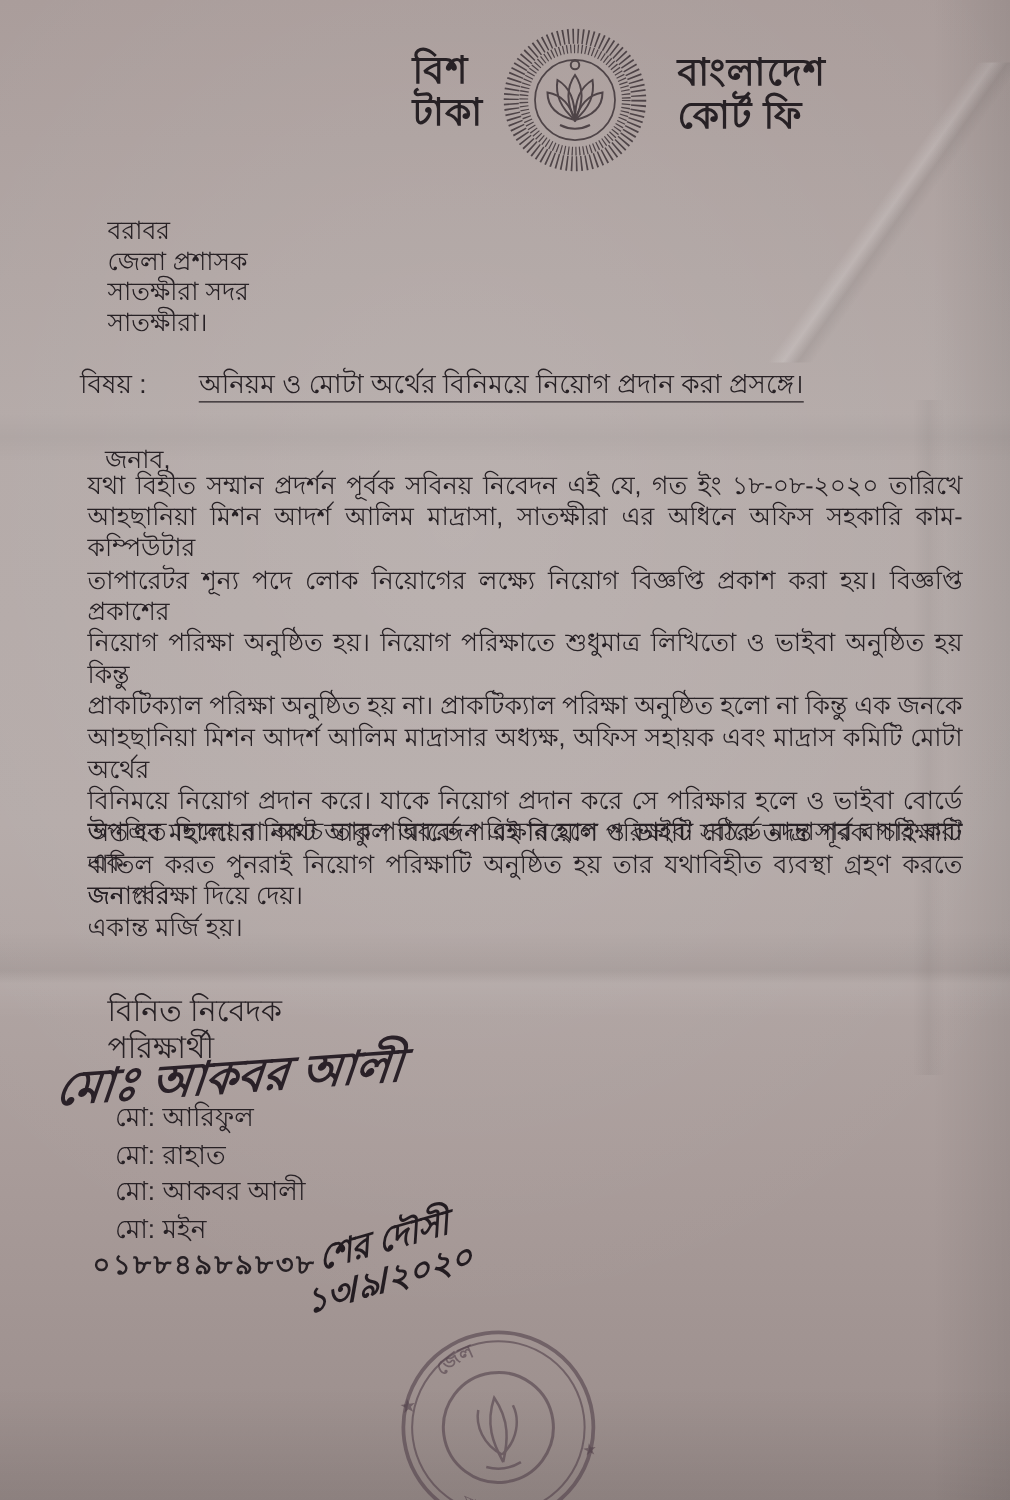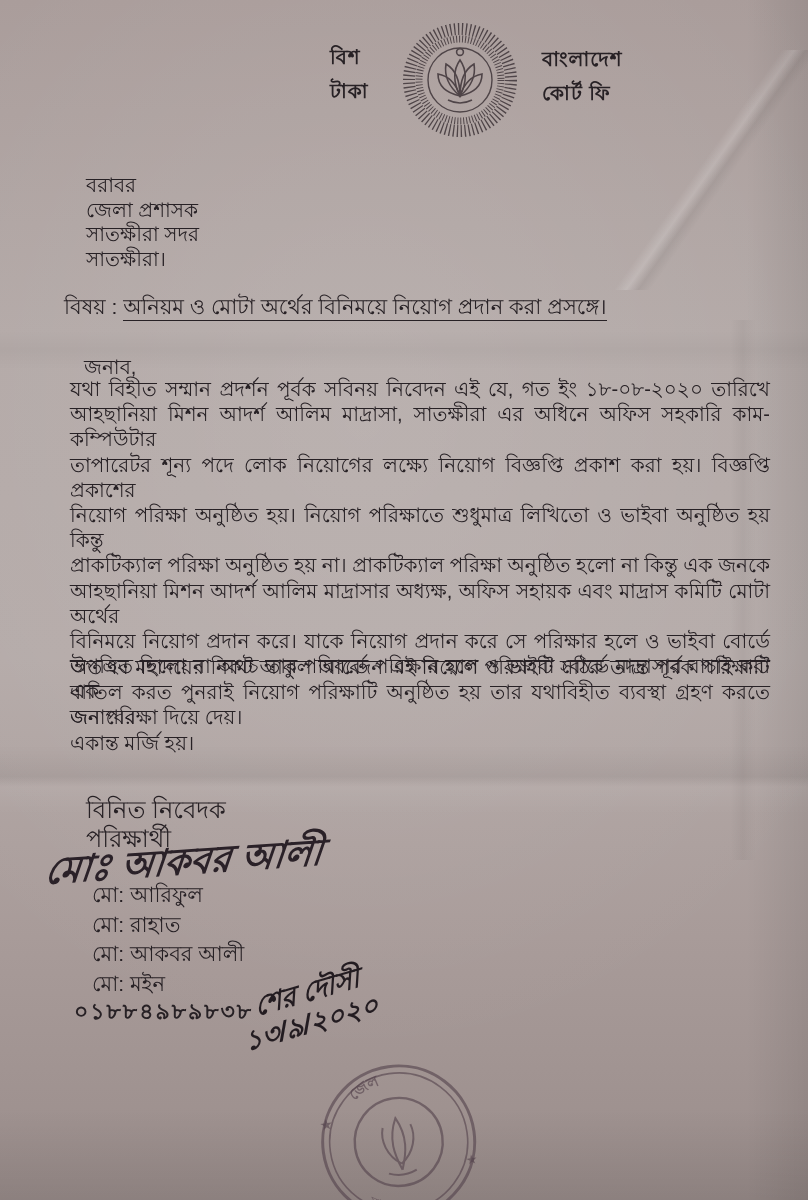--- a/index.html
+++ b/index.html
@@ -9,29 +9,29 @@
     overflow:hidden;
     font-family:"Liberation Sans","DejaVu Sans",sans-serif;
     color:#272125;
     background:
       radial-gradient(120% 90% at 45% 35%, rgba(255,255,255,0.10), transparent 60%),
       linear-gradient(180deg,#a99c9a 0%,#b2a8a6 28%,#b4aaa8 55%,#a89b99 78%,#9a8d8b 100%);
   }
   .abs{position:absolute;}
   .ink{color:#272125;}
   
-  .fee-text{font-size:20px;line-height:34px;font-weight:bold;letter-spacing:1px;}
+  .fee-text{font-size:30px;line-height:34px;font-weight:bold;letter-spacing:1px;}
   
   .t20{font-size:20px;}
   .t21{font-size:21px;}
   .addr{font-size:20px;line-height:24.5px;}
   .bodyblock{width:700px;font-size:20px;line-height:25.2px;}
   .jline{text-align:justify;text-align-last:justify;white-space:normal;}
   .jline.last{text-align-last:left;}
-  .subject-underline{border-bottom:1.6px solid #272125;padding-bottom:2px;}
+  .subject-underline{border-bottom:1.6px solid #272125;padding-bottom:2px;margin-left:36px;}
   .closing{font-size:24px;line-height:29px;}
   .names{font-size:21px;line-height:29.5px;}
   .phone{font-size:22px;letter-spacing:2px;}
   .handwriting{
     font-style:italic;font-weight:600;color:#2a2128;
     transform:rotate(-4deg) skewX(-10deg);transform-origin:left center;
     font-size:37px;white-space:nowrap;
   }
   .hand-note{
     font-style:italic;font-weight:600;color:#231c21;
@@ -85,21 +85,21 @@
           <path d="M60 76 C72 66 76 56 74 44 C64 50 60 60 60 76 Z"></path>
           <path d="M60 76 C42 72 38 62 38 54 C50 56 56 64 60 76 Z"></path>
           <path d="M60 76 C78 72 82 62 82 54 C70 56 64 64 60 76 Z"></path>
           <path d="M48 80 Q60 86 72 80"></path>
           <circle cx="60" cy="32" r="3.4"></circle>
         </g>
       </g>
     </svg>
   </div>
 
-  <div class="abs fee-text ink" style="left:542px;top:42px;">
+  <div class="abs fee-text ink" style="left:542px;top:42px;font-family:Liberation Serif, serif;">
     <div>বাংলাদেশ</div>
     <div>কোর্ট ফি</div>
   </div>
 
 
   <div class="abs addr ink" style="left:86px;top:173px;">
     <div>বরাবর</div>
     <div>জেলা প্রশাসক</div>
     <div>সাতক্ষীরা সদর</div>
     <div>সাতক্ষীরা।</div>

